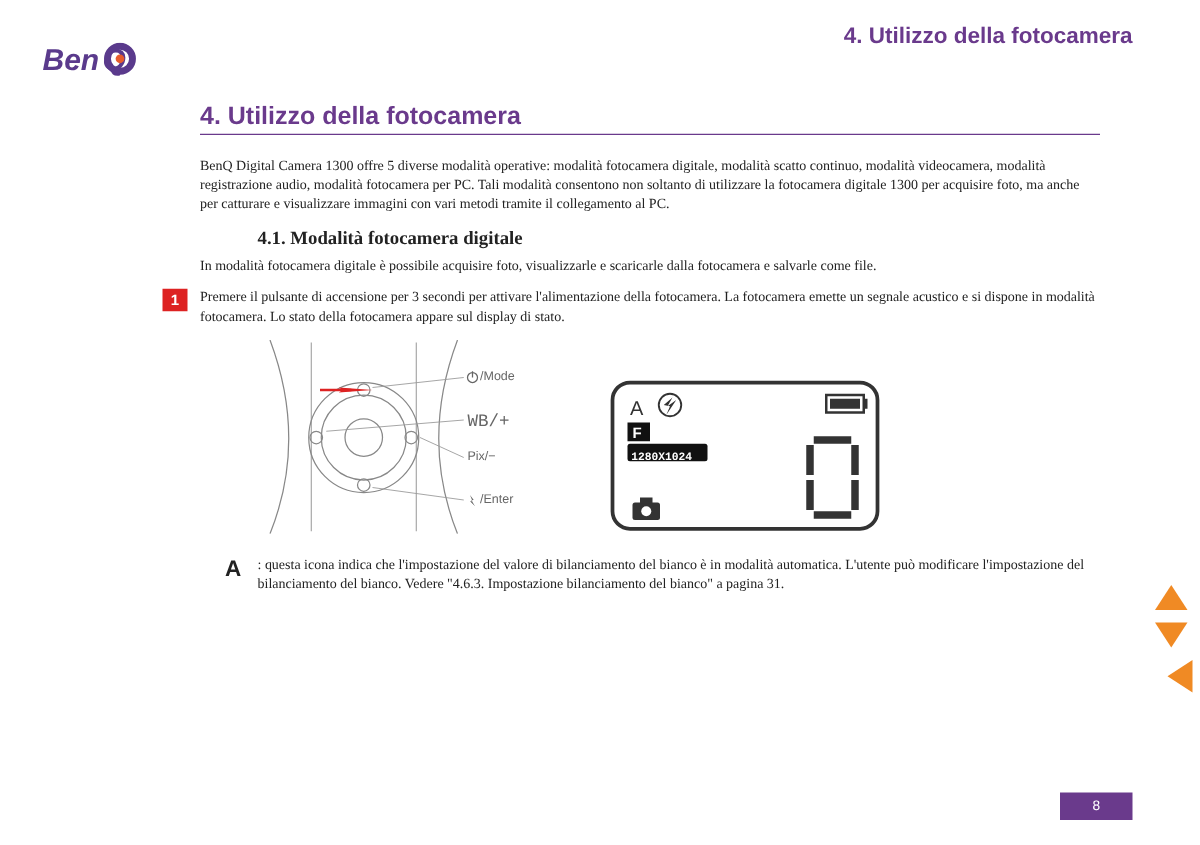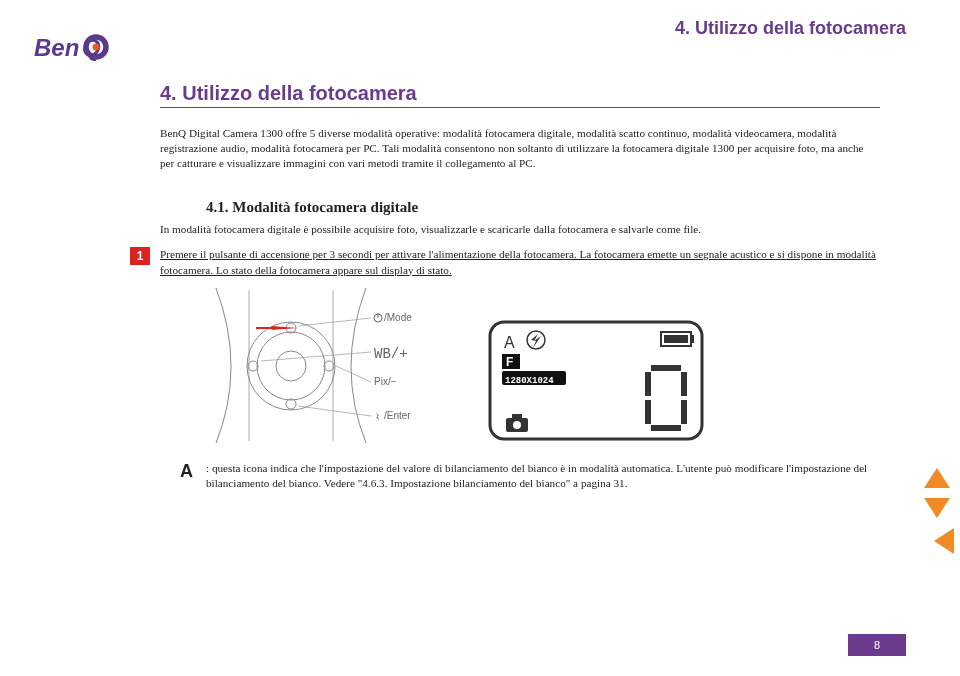--- a/index.html
+++ b/index.html
@@ -43,21 +43,21 @@
   .body-text {
     font-size: 11.2px;
     line-height: 1.35;
     color: #222;
     margin-bottom: 10px;
   }
   .subsection-title {
     font-size: 15px;
     font-weight: bold;
     color: #222;
-    margin: 28px 0 6px 46px;
+    margin: 12px 0 6px 46px;
     font-family: Georgia, serif;
   }
   .subsubsection-title {
     font-size: 14px;
     font-weight: bold;
     color: #222;
     margin: 8px 0 10px 110px;
     font-family: Georgia, serif;
   }
   .step-row {
@@ -77,21 +77,20 @@
     align-items: center;
     justify-content: center;
     font-family: Arial, sans-serif;
     margin-right: 10px;
     flex-shrink: 0;
   }
   .step-text {
     font-size: 11.2px;
     line-height: 1.35;
     color: #222;
-    text-decoration: underline;
   }
   .diagrams {
     display: flex;
     gap: 20px;
     margin: 10px 0 18px 46px;
     align-items: flex-end;
   }
   .camera-diagram {
     width: 260px;
     height: 155px;

